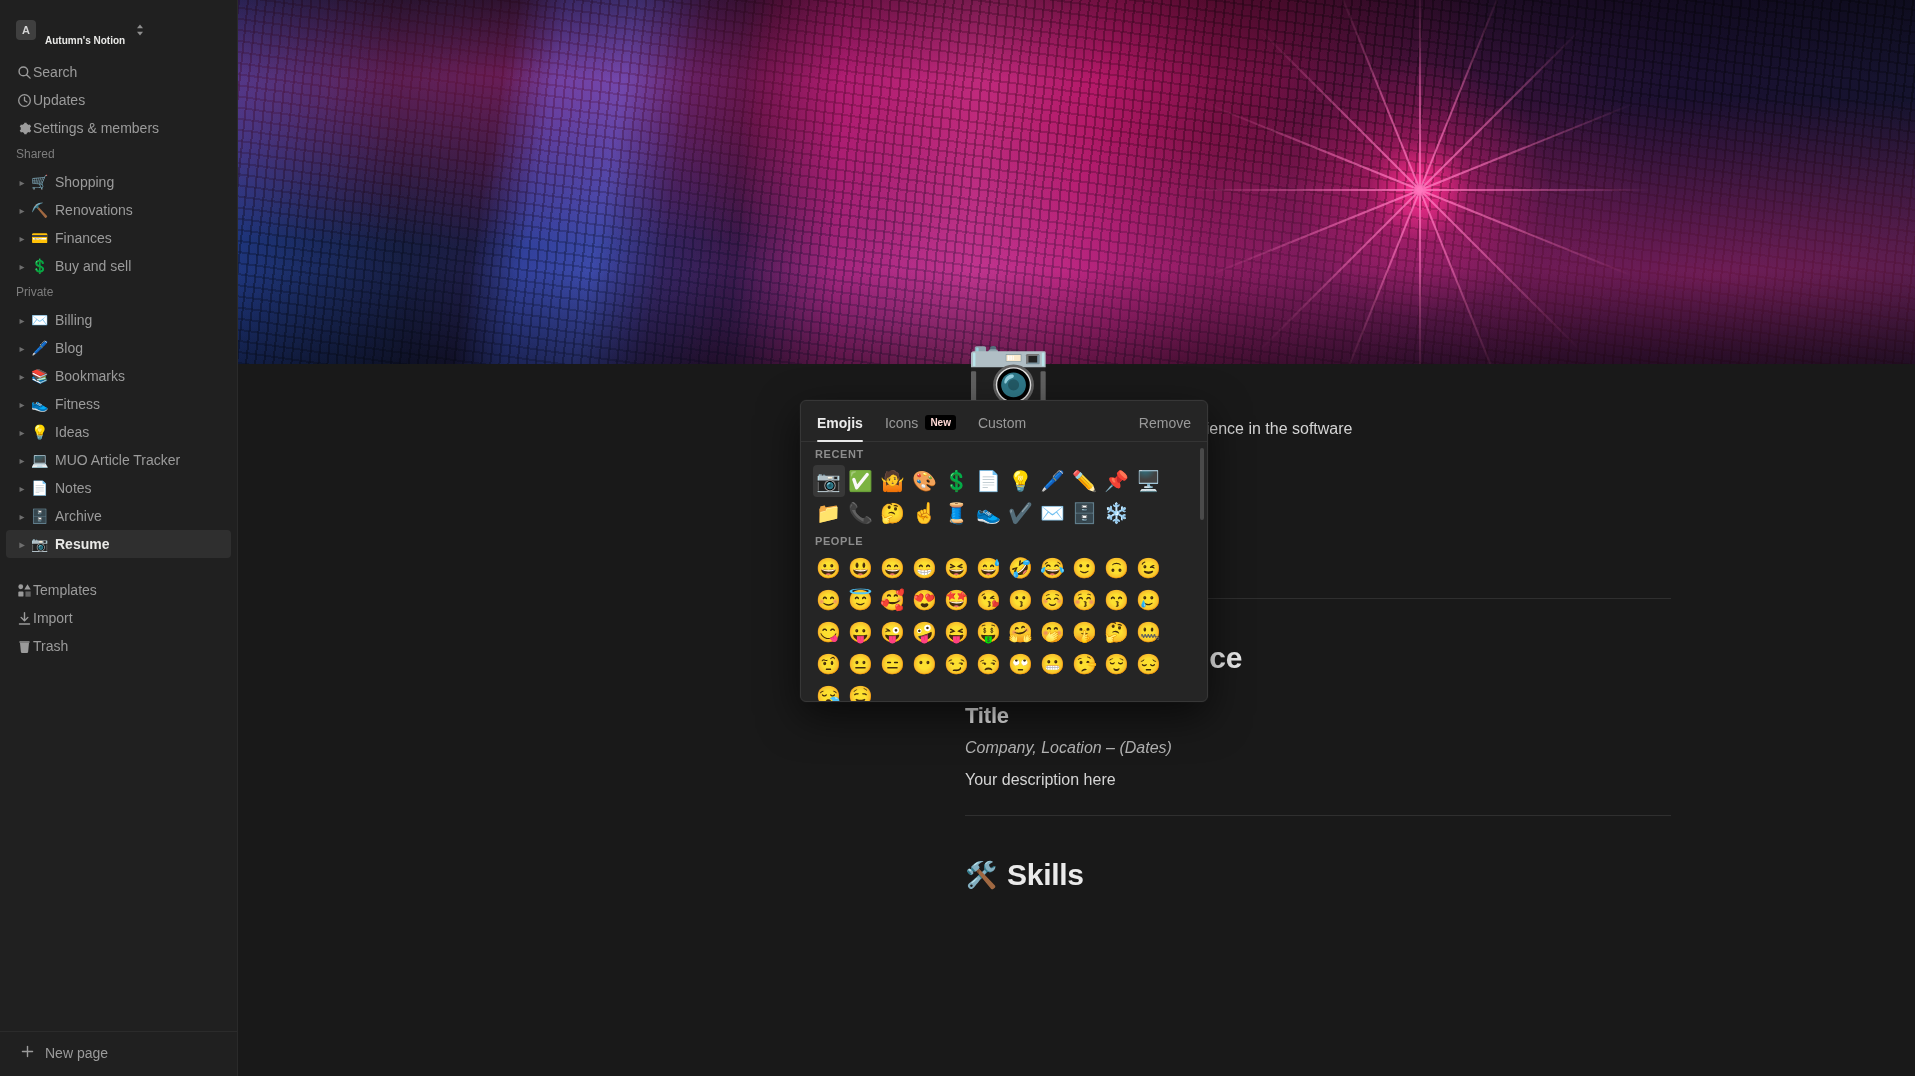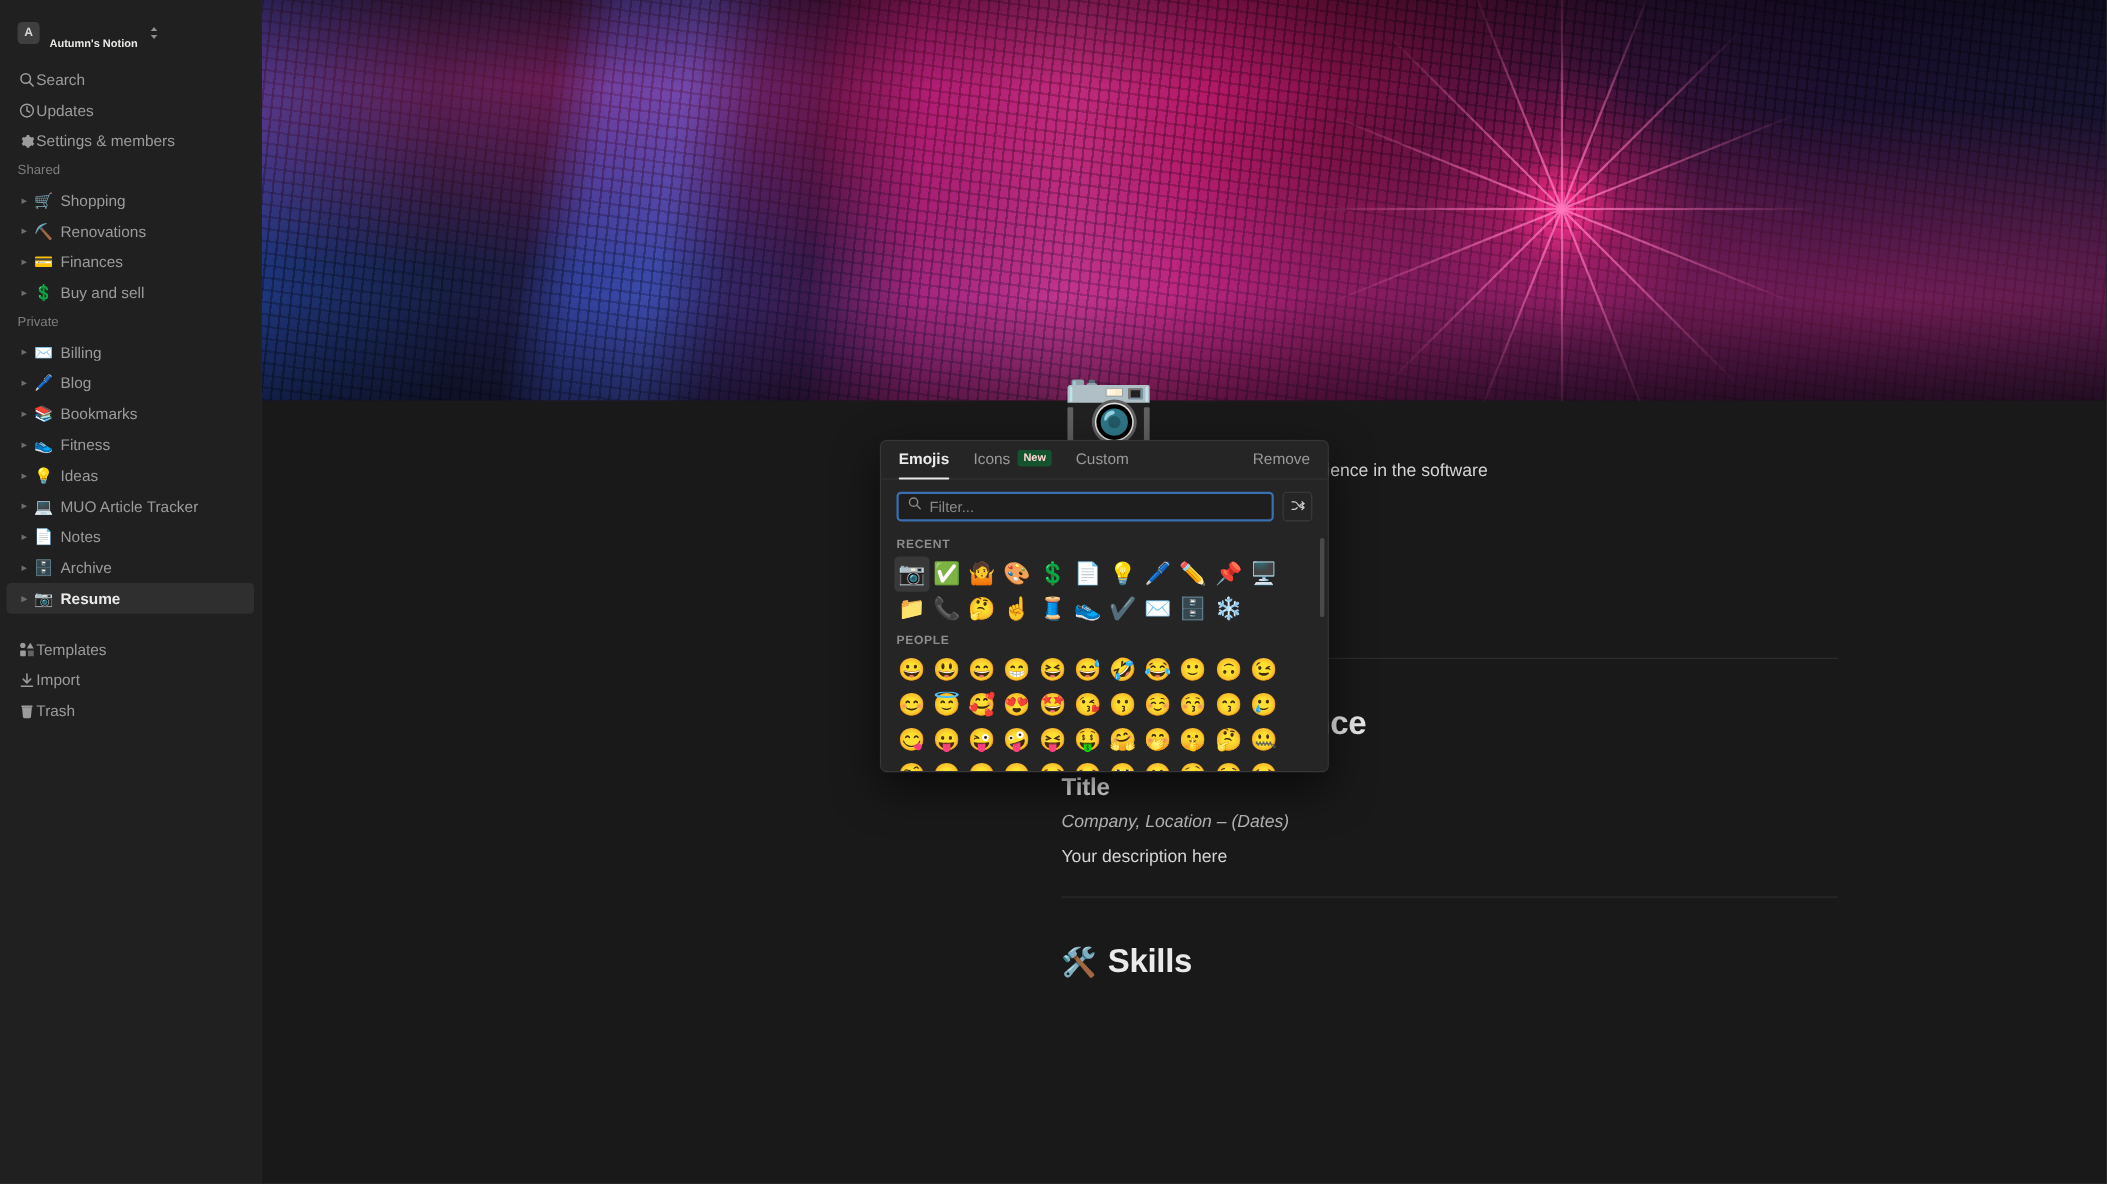--- a/index.html
+++ b/index.html
@@ -213,21 +213,21 @@
     padding-bottom: 10px; position: relative;
     display: flex; align-items: center; gap: 7px;
     white-space: nowrap;
   }
   .pk-tab.active { color: #ebebeb; font-weight: 600; }
   .pk-tab.active::after {
     content: ""; position: absolute; left: 0; right: 0; bottom: -1px;
     height: 2px; background: #e8e8e8; border-radius: 1px;
   }
   .badge-new {
-    background: #14532d; color: #ffd9d6;
+    background: #000000; color: #ffd9d6;
     font-size: 10px; font-weight: 600;
     padding: 1px 5px; border-radius: 3px; line-height: 13px;
   }
   .pk-remove {
     margin-left: auto; font-size: 14px; color: #9a9a9a;
     cursor: pointer; padding-bottom: 10px;
   }
 
   .pk-searchbar {
     display: flex; align-items: center; gap: 8px;
@@ -427,20 +427,31 @@
       <svg width="15" height="15" viewBox="0 0 16 16" fill="#9b9b9b">
           <path d="M3.2 4.2 h9.6 l-.9 9.3a1.4 1.4 0 0 1-1.4 1.3H5.5a1.4 1.4 0 0 1-1.4-1.3z"></path>
           <rect x="2.4" y="2.4" width="11.2" height="1.7" rx="0.8"></rect>
         </svg>
     </span>
     <span class="lbl">Trash</span>
   </div>
 
   <div class="sb-spacer"></div>
 
+  <div class="sb-bottom">
+    <div class="newpage-row">
+      <span class="ic">
+        <svg width="15" height="15" viewBox="0 0 16 16" fill="none" stroke="#9b9b9b" stroke-width="1.5" stroke-linecap="round">
+            <path d="M8 2.6 V13.4"></path>
+            <path d="M2.6 8 H13.4"></path>
+          </svg>
+      </span>
+      <span class="lbl">New page</span>
+    </div>
+  </div>
 </div>
 
 <div id="main">
 
   <div id="cover">
     <div class="cov-layer cl1"></div>
     <div class="cov-layer cl2"></div>
     <div class="cov-layer cl3"></div>
     <div class="cov-layer cl4"></div>
     <div class="starburst">
@@ -503,40 +514,20 @@
       <div class="pk-tab">
         <span>Icons</span>
         <span class="badge-new">New</span>
       </div>
       <div class="pk-tab">
         <span>Custom</span>
       </div>
       <div class="pk-remove">Remove</div>
     </div>
 
-    <div class="pk-searchbar">
-      <div class="pk-input-wrap">
-        <span>
-          <svg width="13" height="13" viewBox="0 0 16 16" fill="none" stroke="#8a8a8a" stroke-width="1.6">
-              <circle cx="6.8" cy="6.8" r="4.6"></circle>
-              <line x1="10.3" y1="10.3" x2="14.2" y2="14.2" stroke-linecap="round"></line>
-            </svg>
-        </span>
-        <input class="pk-input" type="text" placeholder="Filter..." style="">
-      </div>
-      <div class="pk-shuffle">
-        <svg width="14" height="14" viewBox="0 0 16 16" fill="none" stroke="#cfcfcf" stroke-width="1.3" stroke-linecap="round" stroke-linejoin="round">
-          <path d="M1.8 3.6 h2.6 c1.2 0 2 .7 2.8 1.8 l1.6 2.3 c.8 1.1 1.6 1.8 2.8 1.8 h2.2"></path>
-          <path d="M1.8 11.5 h2.6 c1.2 0 2-.7 2.8-1.8"></path>
-          <path d="M10 7.3 c.8-1.1 1.6-1.8 2.8-1.8 h1.4"></path>
-          <path d="M12.1 3.4 L14.2 5.5 L12.1 7.6"></path>
-          <path d="M12.1 7.6 L14.2 9.6 L12.1 11.7"></path>
-        </svg>
-      </div>
-    </div>
 
     <div class="pk-scroll">
       <div class="pk-sbar"></div>
 
       <div class="pk-cat">RECENT</div>
       <div class="pk-grid" id="grid-recent">
           <div class="pk-emoji sel">📷</div>
           <div class="pk-emoji">✅</div>
           <div class="pk-emoji">🤷</div>
           <div class="pk-emoji">🎨</div>

